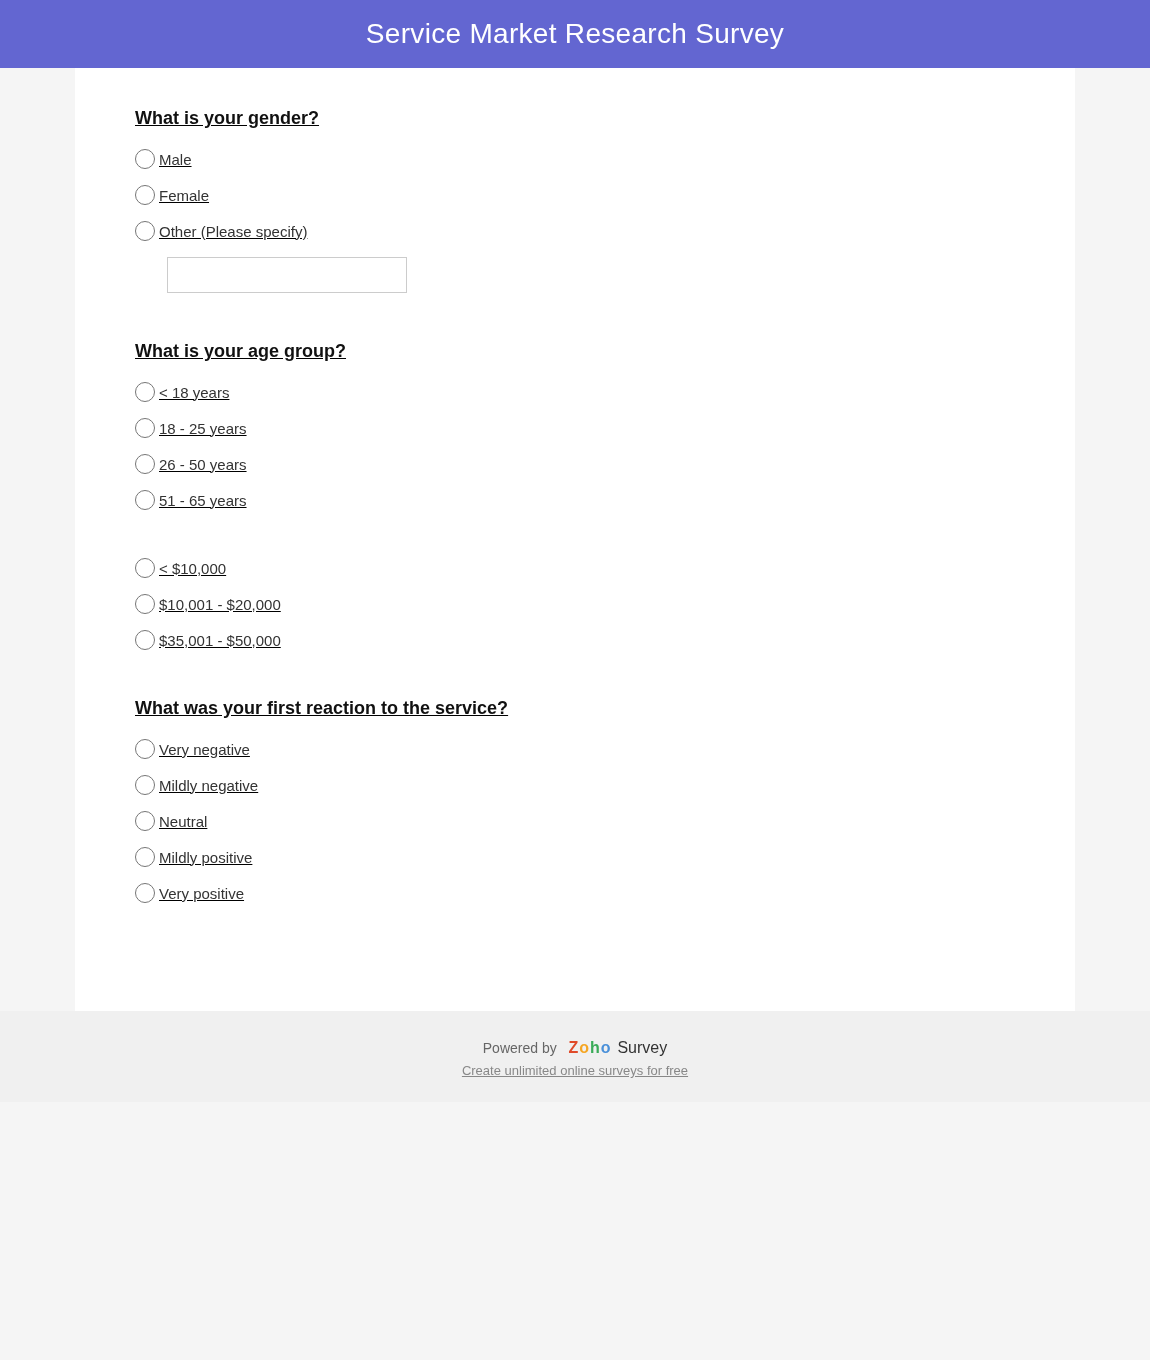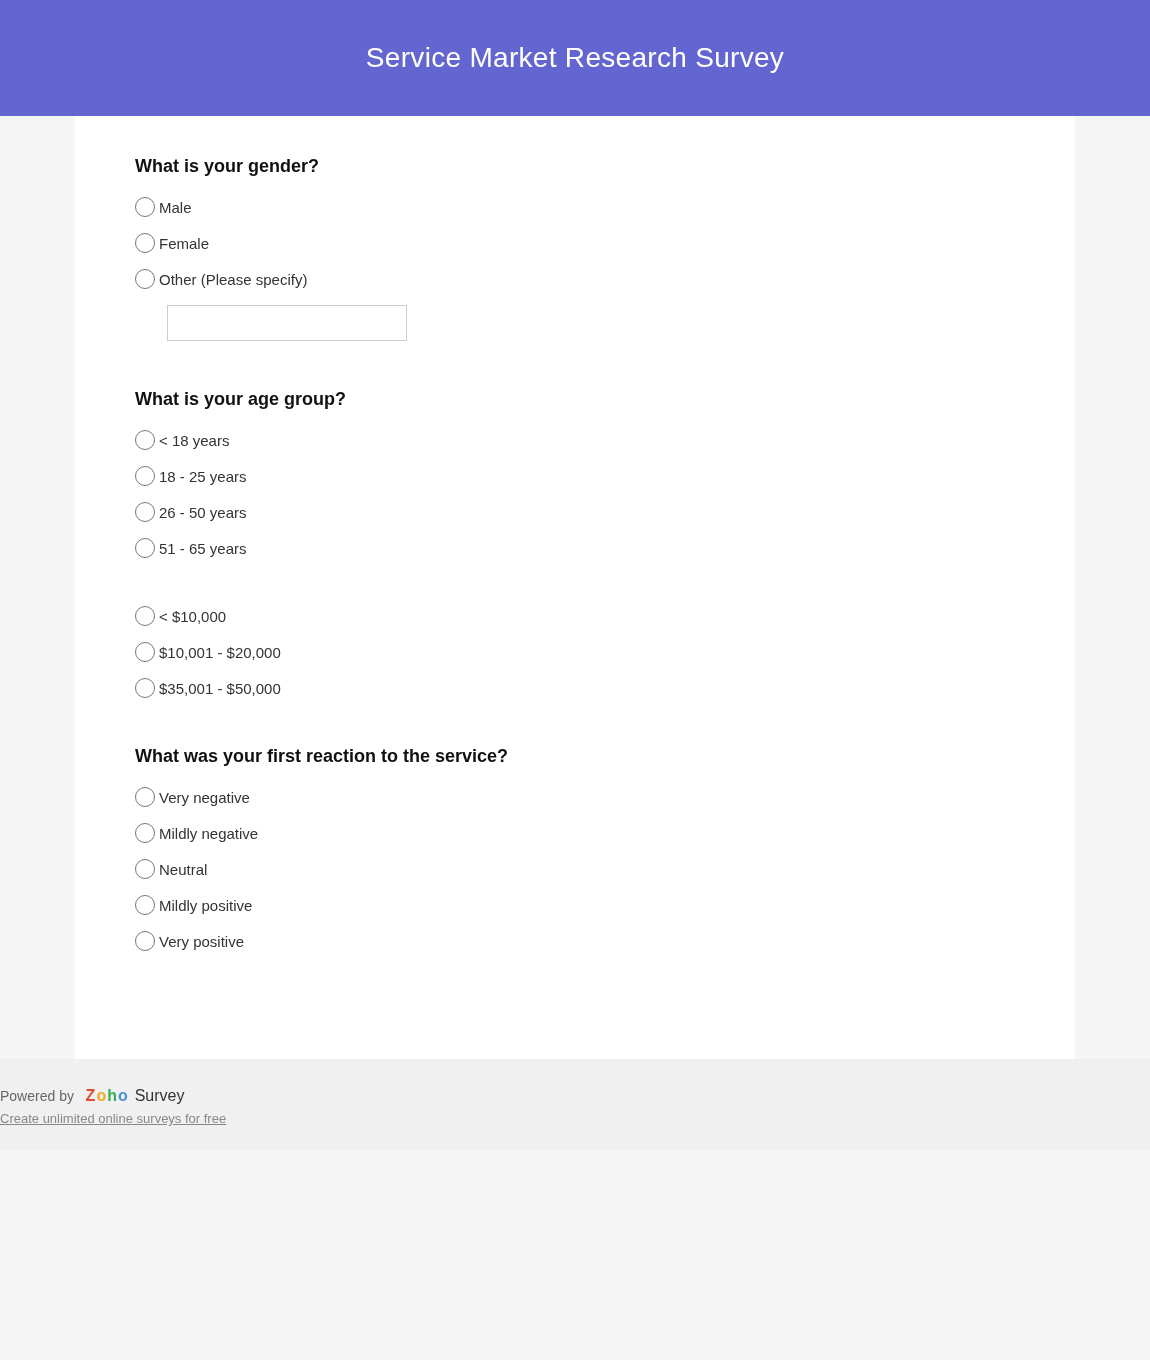--- a/index.html
+++ b/index.html
@@ -11,40 +11,41 @@
     body {
       font-family: Arial, sans-serif;
       background: #f5f5f5;
       min-height: 1360px;
       width: 1150px;
     }
 
     header {
       background: #6366d1;
       width: 100%;
-      padding: 42px 0;
+      padding: 18px 0;
       text-align: center;
     }
 
     .header-title {
       color: #ffffff;
       font-size: 28px;
       font-weight: 400;
       letter-spacing: 0.3px;
     }
 
     .survey-container {
       background: #ffffff;
       max-width: 1000px;
       margin: 0 auto;
       padding: 40px 60px 60px 60px;
     }
 
     .question-block {
       margin-bottom: 48px;
+      text-decoration: underline;
     }
 
     .question-label {
       font-size: 18px;
       font-weight: 700;
       color: #111;
       margin-bottom: 20px;
     }
 
     .radio-option {
@@ -75,20 +76,21 @@
       width: 240px;
       height: 36px;
       border: 1px solid #ccc;
       background: #fff;
       padding: 4px 8px;
       font-size: 14px;
     }
 
     .footer {
       background: #f0f0f0;
+      text-align: center;
       padding: 28px 0 24px 0;
       margin-top: 0;
     }
 
     .footer-powered {
       font-size: 14px;
       color: #666;
       margin-bottom: 6px;
     }
 

